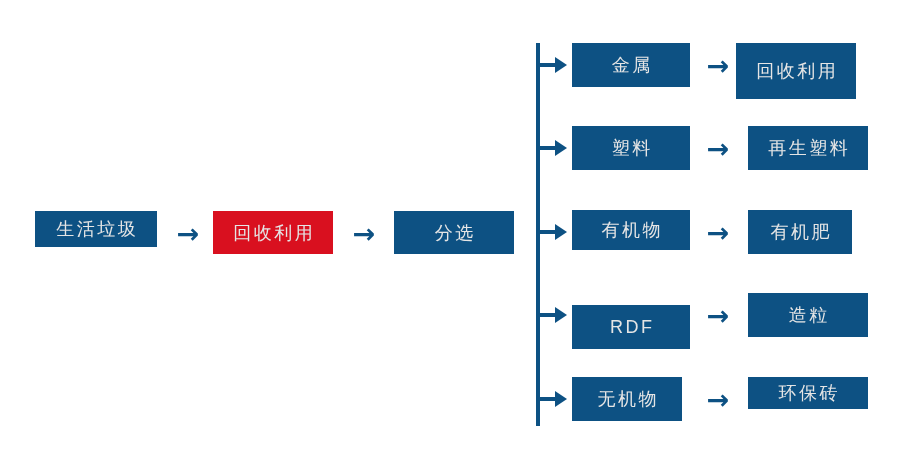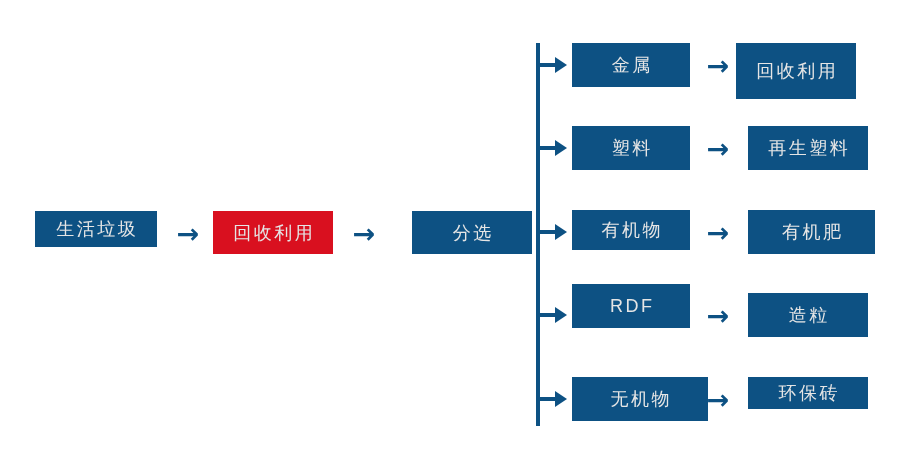--- a/index.html
+++ b/index.html
@@ -77,21 +77,21 @@
   </div>
 
   <div class="node highlight" style="left:213px; top:211px; width:120px; height:43px;">
     <span>回收利用</span>
   </div>
 
   <div class="arrow" style="left:346px; top:213px; width:36px; height:40px;">
     <span>→</span>
   </div>
 
-  <div class="node primary" style="left:412px; top:211px; width:120px; height:43px;">
+  <div class="node primary" style="left:394px; top:211px; width:120px; height:43px;">
     <span>分选</span>
   </div>
 
   <div class="trunk" style="left:536px; top:43px; width:4px; height:383px;"></div>
 
   <div class="branch-stub" style="left:540px; top:63px; width:20px; height:4px;"></div>
   <div class="branch-arrow" style="left:555px; top:57px;"></div>
   <div class="node primary" style="left:572px; top:43px; width:118px; height:44px;">
     <span>金属</span>
   </div>
@@ -115,39 +115,39 @@
   </div>
 
   <div class="branch-stub" style="left:540px; top:230px; width:20px; height:4px;"></div>
   <div class="branch-arrow" style="left:555px; top:224px;"></div>
   <div class="node primary" style="left:572px; top:210px; width:118px; height:40px;">
     <span>有机物</span>
   </div>
   <div class="arrow" style="left:700px; top:212px; width:36px; height:40px;">
     <span>→</span>
   </div>
-  <div class="node primary" style="left:748px; top:210px; width:127px; height:44px;">
+  <div class="node primary" style="left:748px; top:210px; width:104px; height:44px;">
     <span>有机肥</span>
   </div>
 
   <div class="branch-stub" style="left:540px; top:313px; width:20px; height:4px;"></div>
   <div class="branch-arrow" style="left:555px; top:307px;"></div>
-  <div class="node primary" style="left:572px; top:284px; width:118px; height:44px;">
+  <div class="node primary" style="left:572px; top:305px; width:118px; height:44px;">
     <span>RDF</span>
   </div>
   <div class="arrow" style="left:700px; top:295px; width:36px; height:40px;">
     <span>→</span>
   </div>
   <div class="node primary" style="left:748px; top:293px; width:120px; height:44px;">
     <span>造粒</span>
   </div>
 
   <div class="branch-stub" style="left:540px; top:397px; width:20px; height:4px;"></div>
   <div class="branch-arrow" style="left:555px; top:391px;"></div>
-  <div class="node primary" style="left:572px; top:377px; width:136px; height:44px;">
+  <div class="node primary" style="left:572px; top:377px; width:110px; height:44px;">
     <span>无机物</span>
   </div>
   <div class="arrow" style="left:700px; top:379px; width:36px; height:40px;">
     <span>→</span>
   </div>
   <div class="node primary" style="left:748px; top:377px; width:120px; height:32px;">
     <span>环保砖</span>
   </div>
 
 </div>

